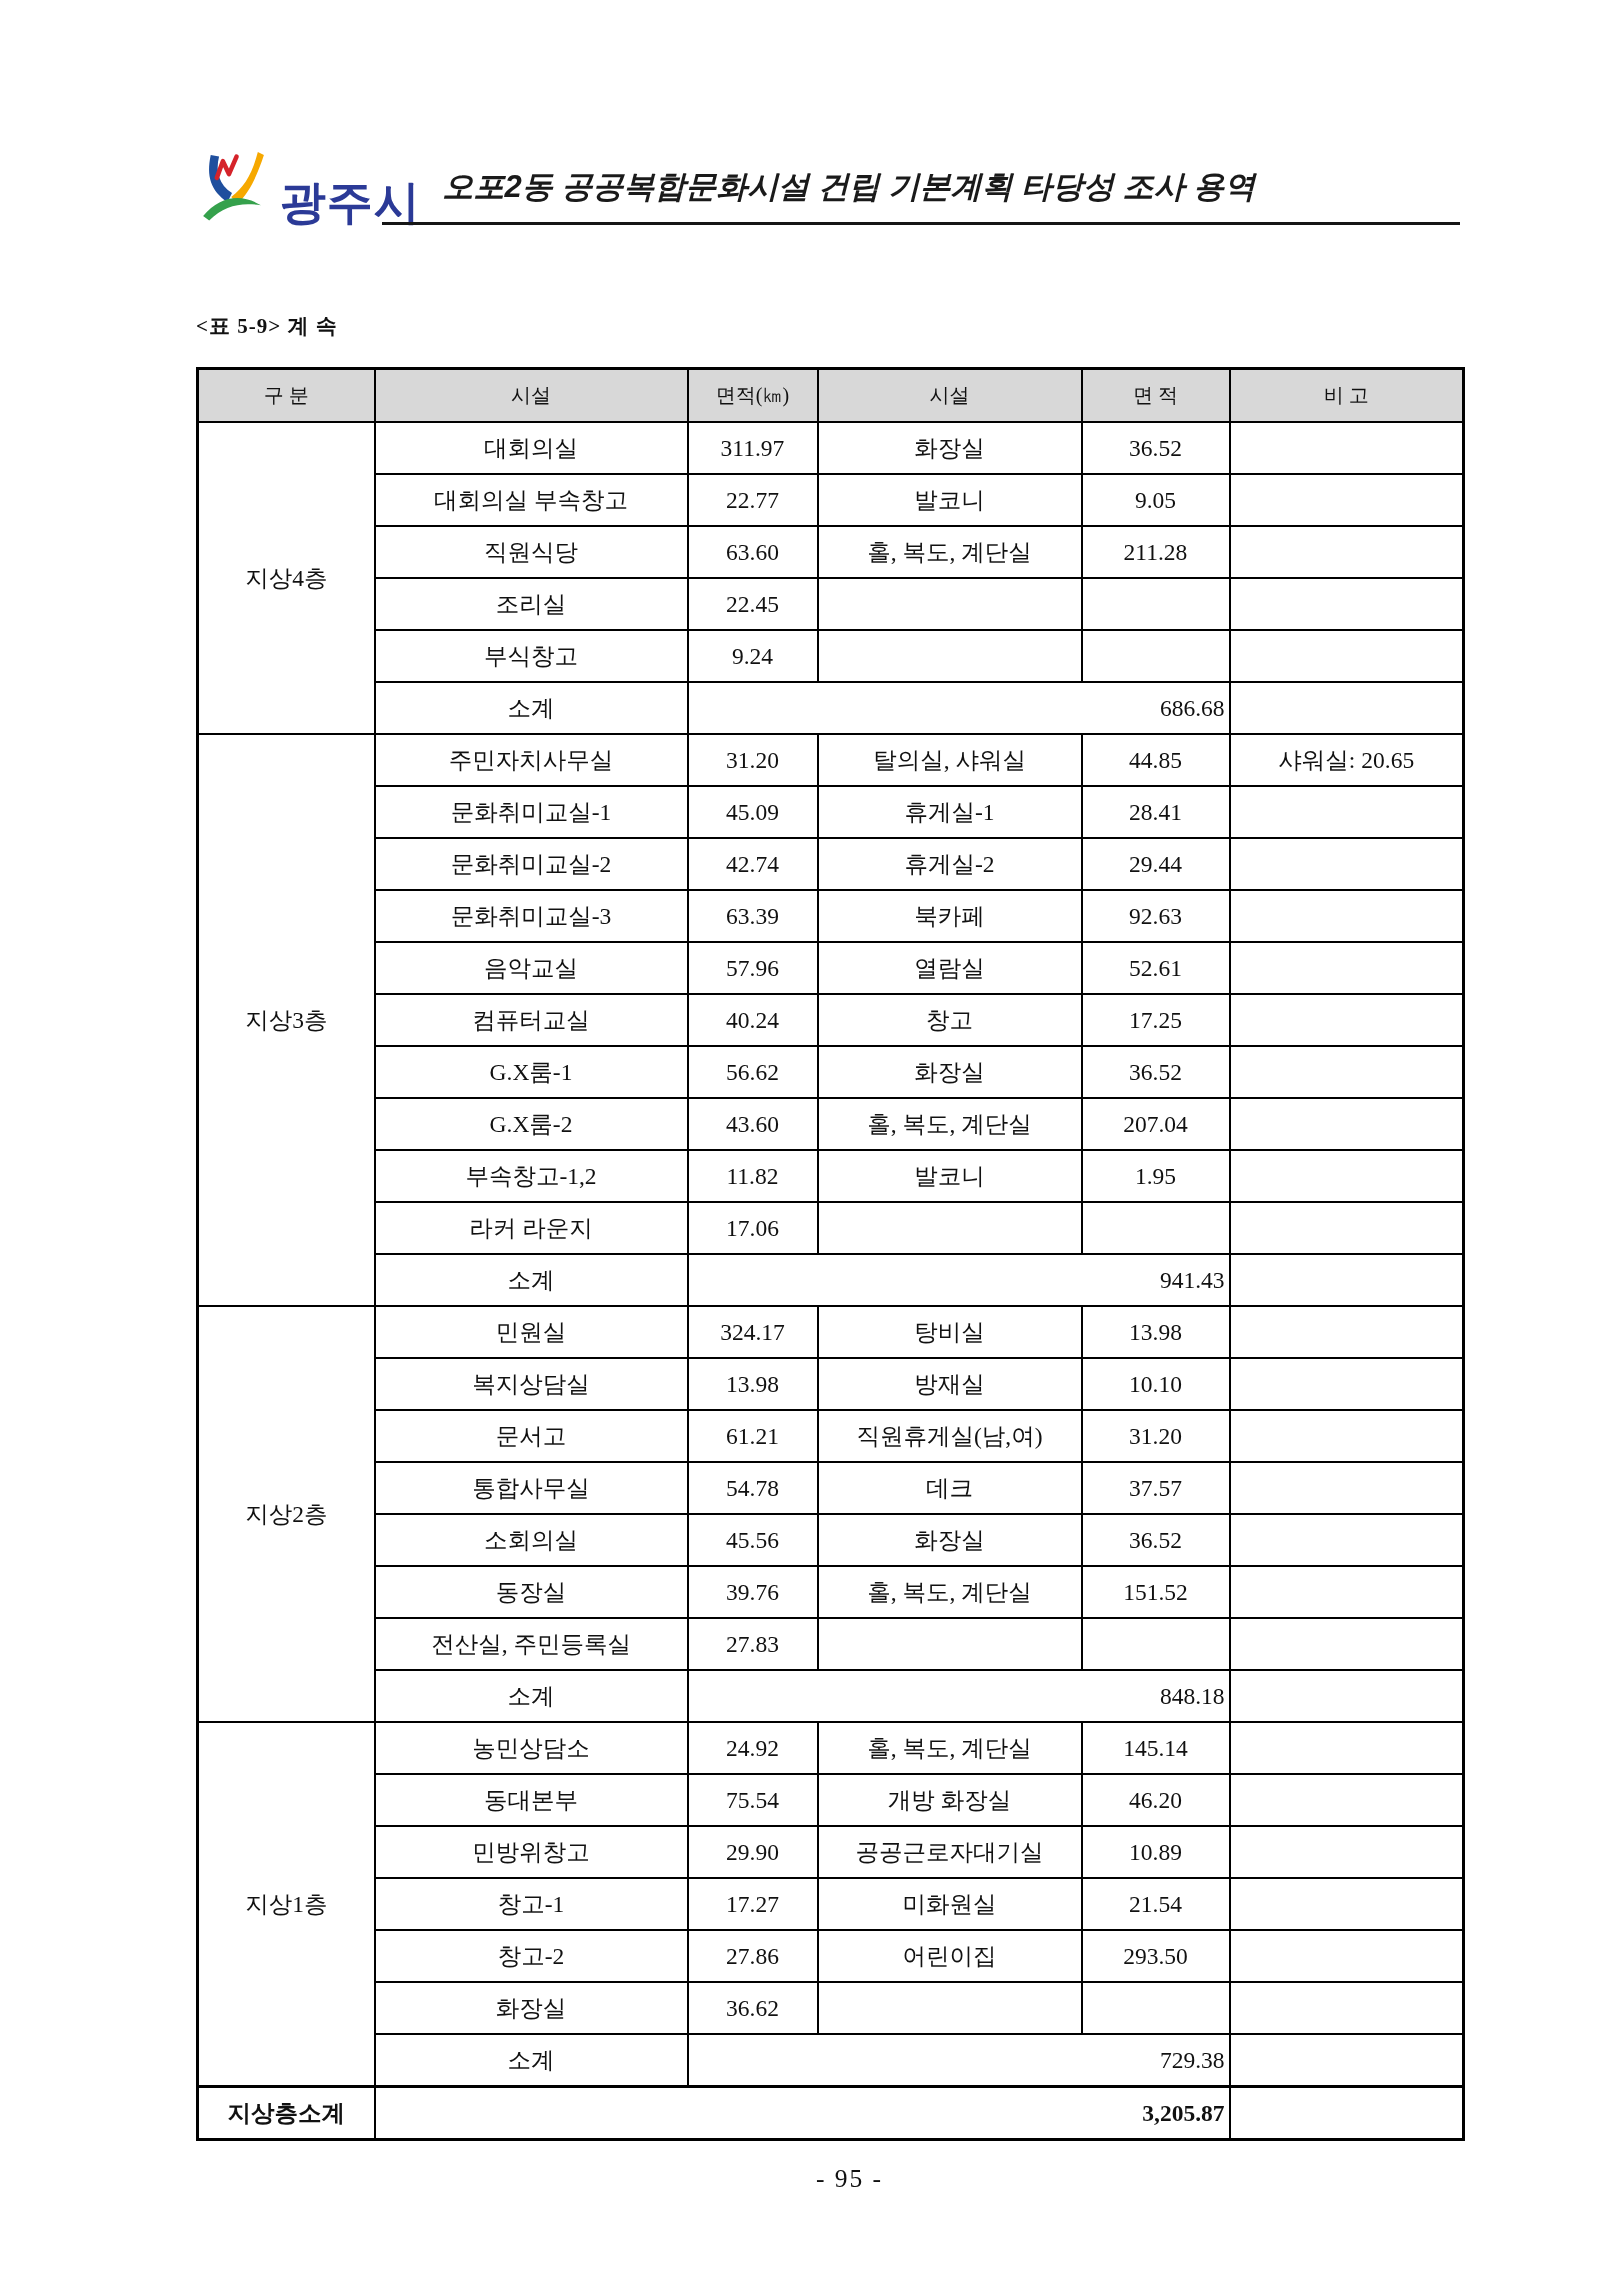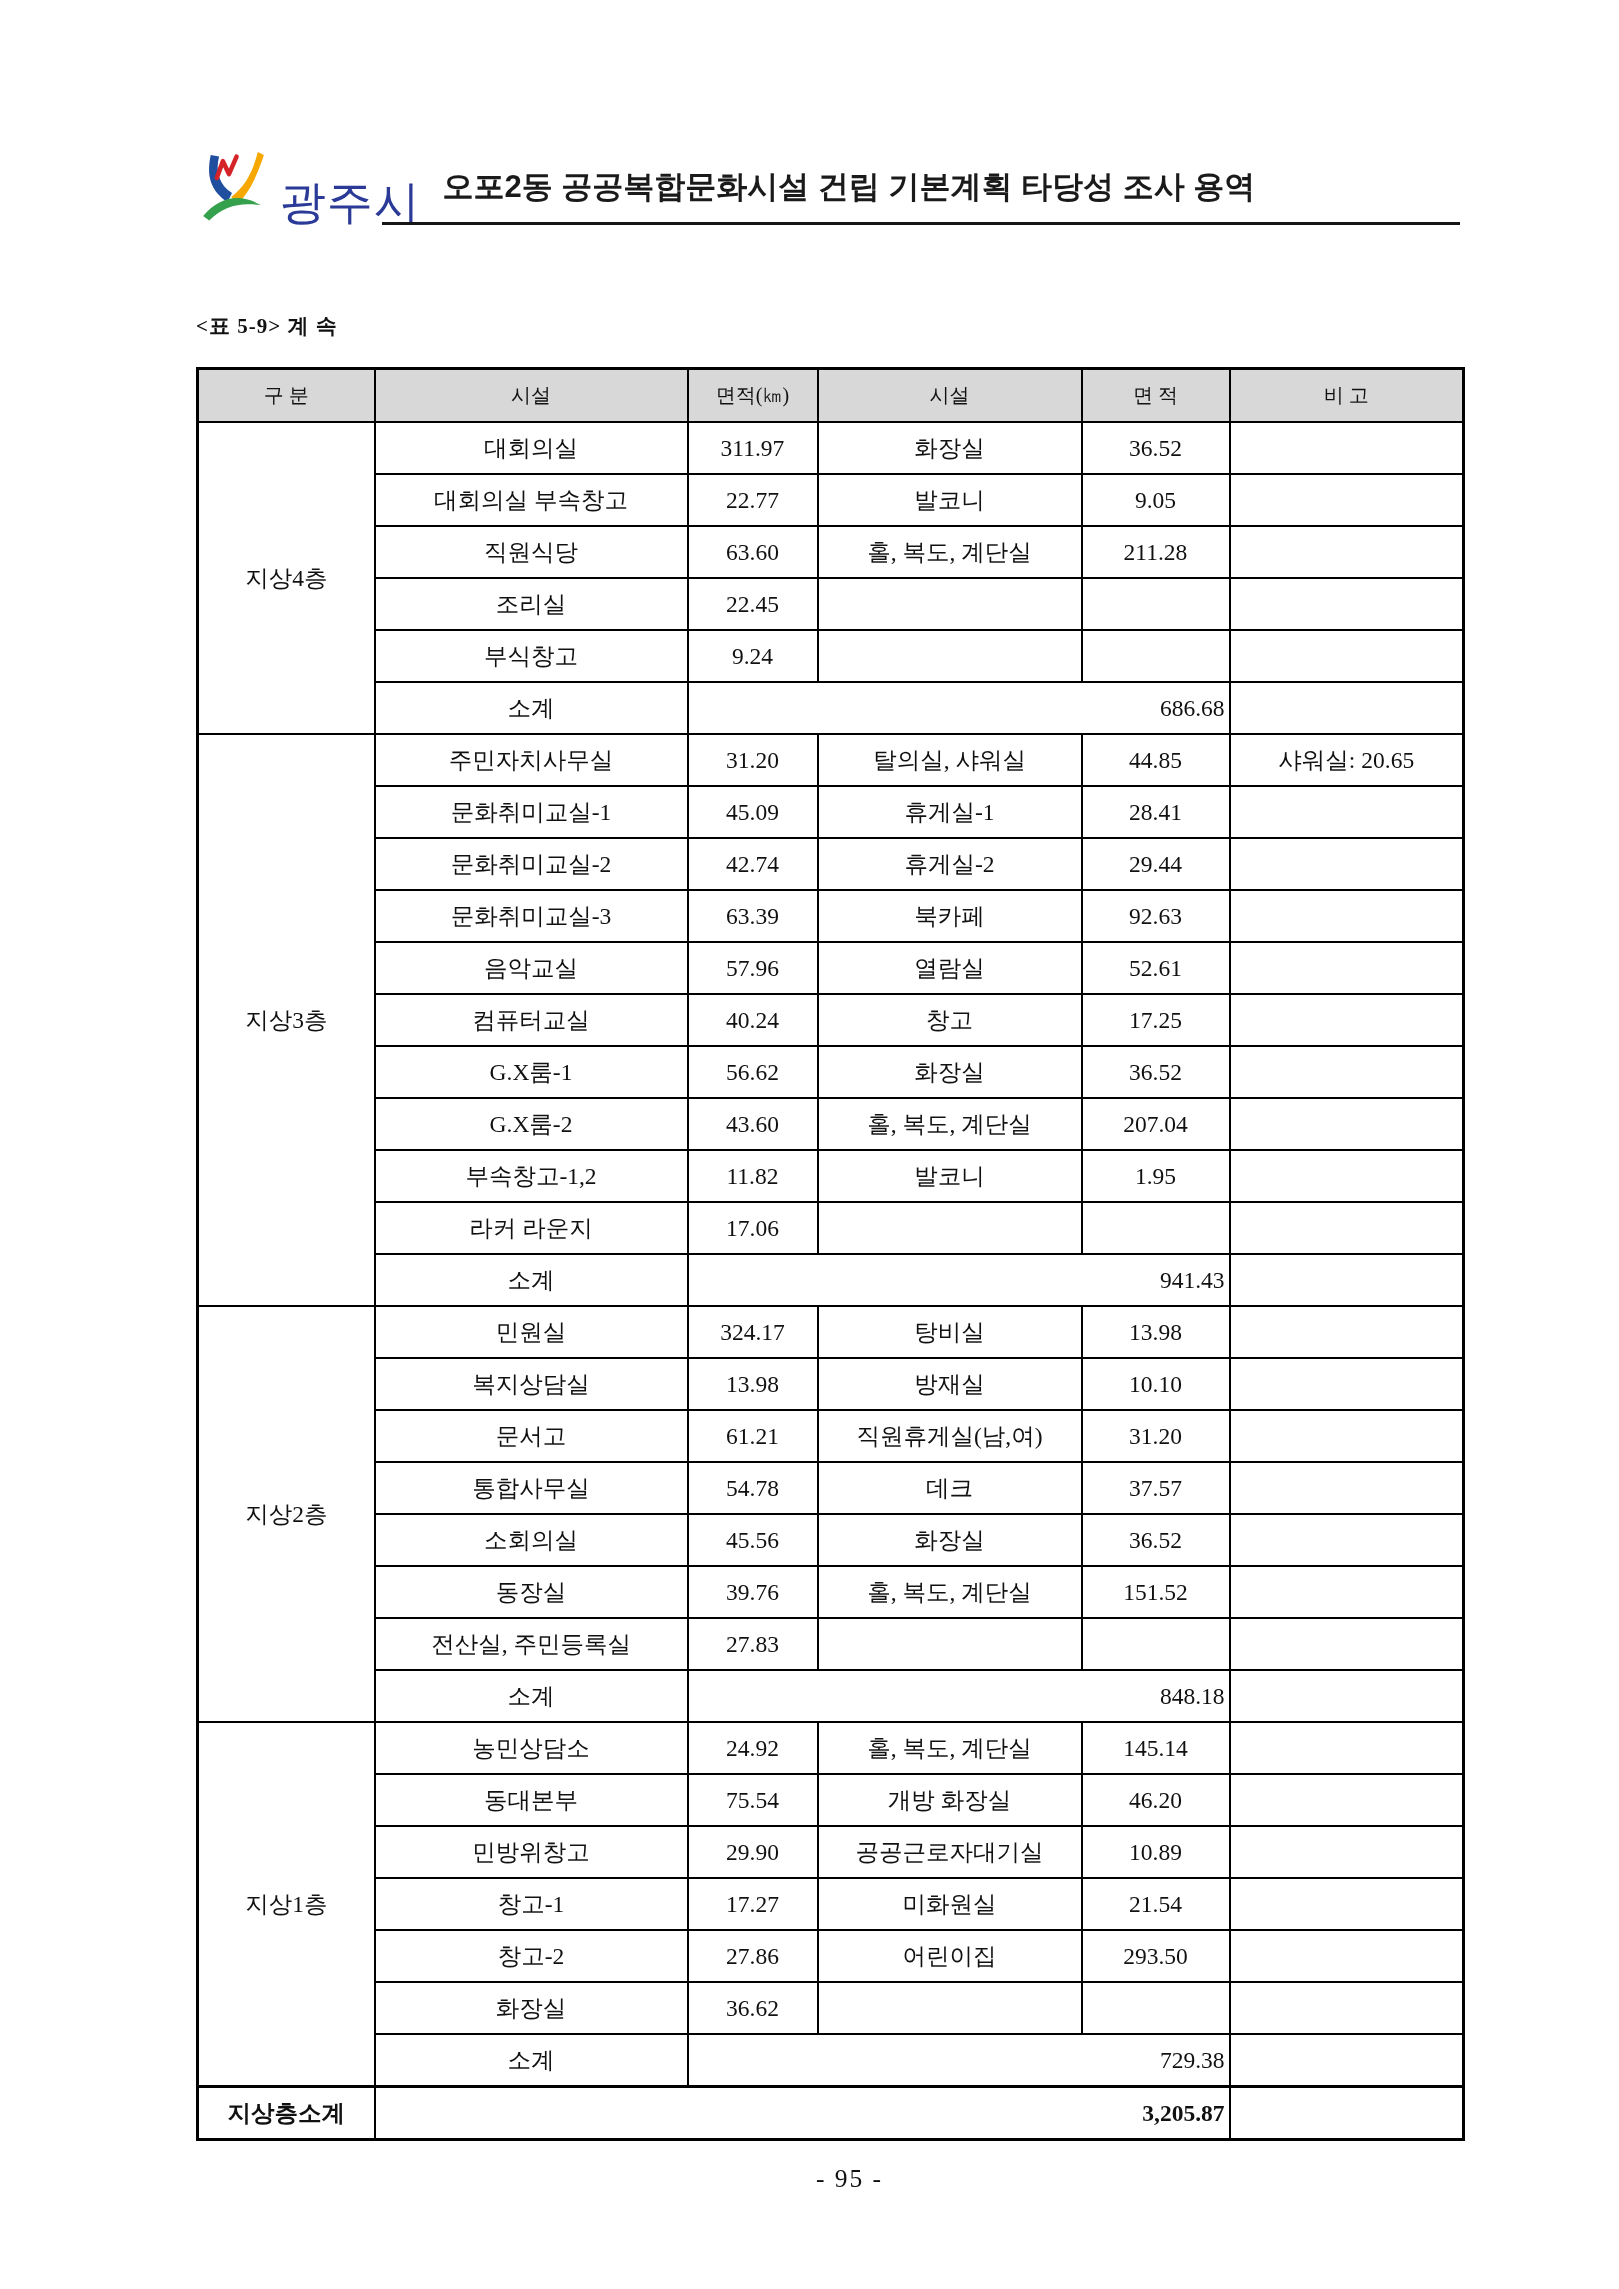--- a/index.html
+++ b/index.html
@@ -12,36 +12,37 @@
     overflow:hidden;
   }
   
   .doc-header{
     position:absolute;left:194px;top:140px;
     display:flex;align-items:center;
   }
   .emblem{width:76px;height:78px;flex:0 0 auto;}
   .logo-text{
     font-family:"Liberation Sans","DejaVu Sans",sans-serif;
-    font-weight:400;
+    font-weight:700;
     font-size:46px;
     color:#2b3a97;
     margin-left:9.8px;
     letter-spacing:1px;
     white-space:nowrap;
     margin-top:32px;
   }
   .doc-title{
     font-family:"Liberation Sans","DejaVu Sans",sans-serif;
     font-weight:700;
     font-size:31px;
     color:#1a1a1a;
     margin-left:21.6px;
     letter-spacing:0px;
     white-space:nowrap;
+    font-style:italic;
   }
   .header-rule{
     position:absolute;left:382px;top:222px;
     width:1078px;height:2.9px;background:#161616;
   }
   
   .table-title{
     position:absolute;left:196px;top:312px;
     font-size:21px;font-weight:700;letter-spacing:1px;
     white-space:nowrap;

